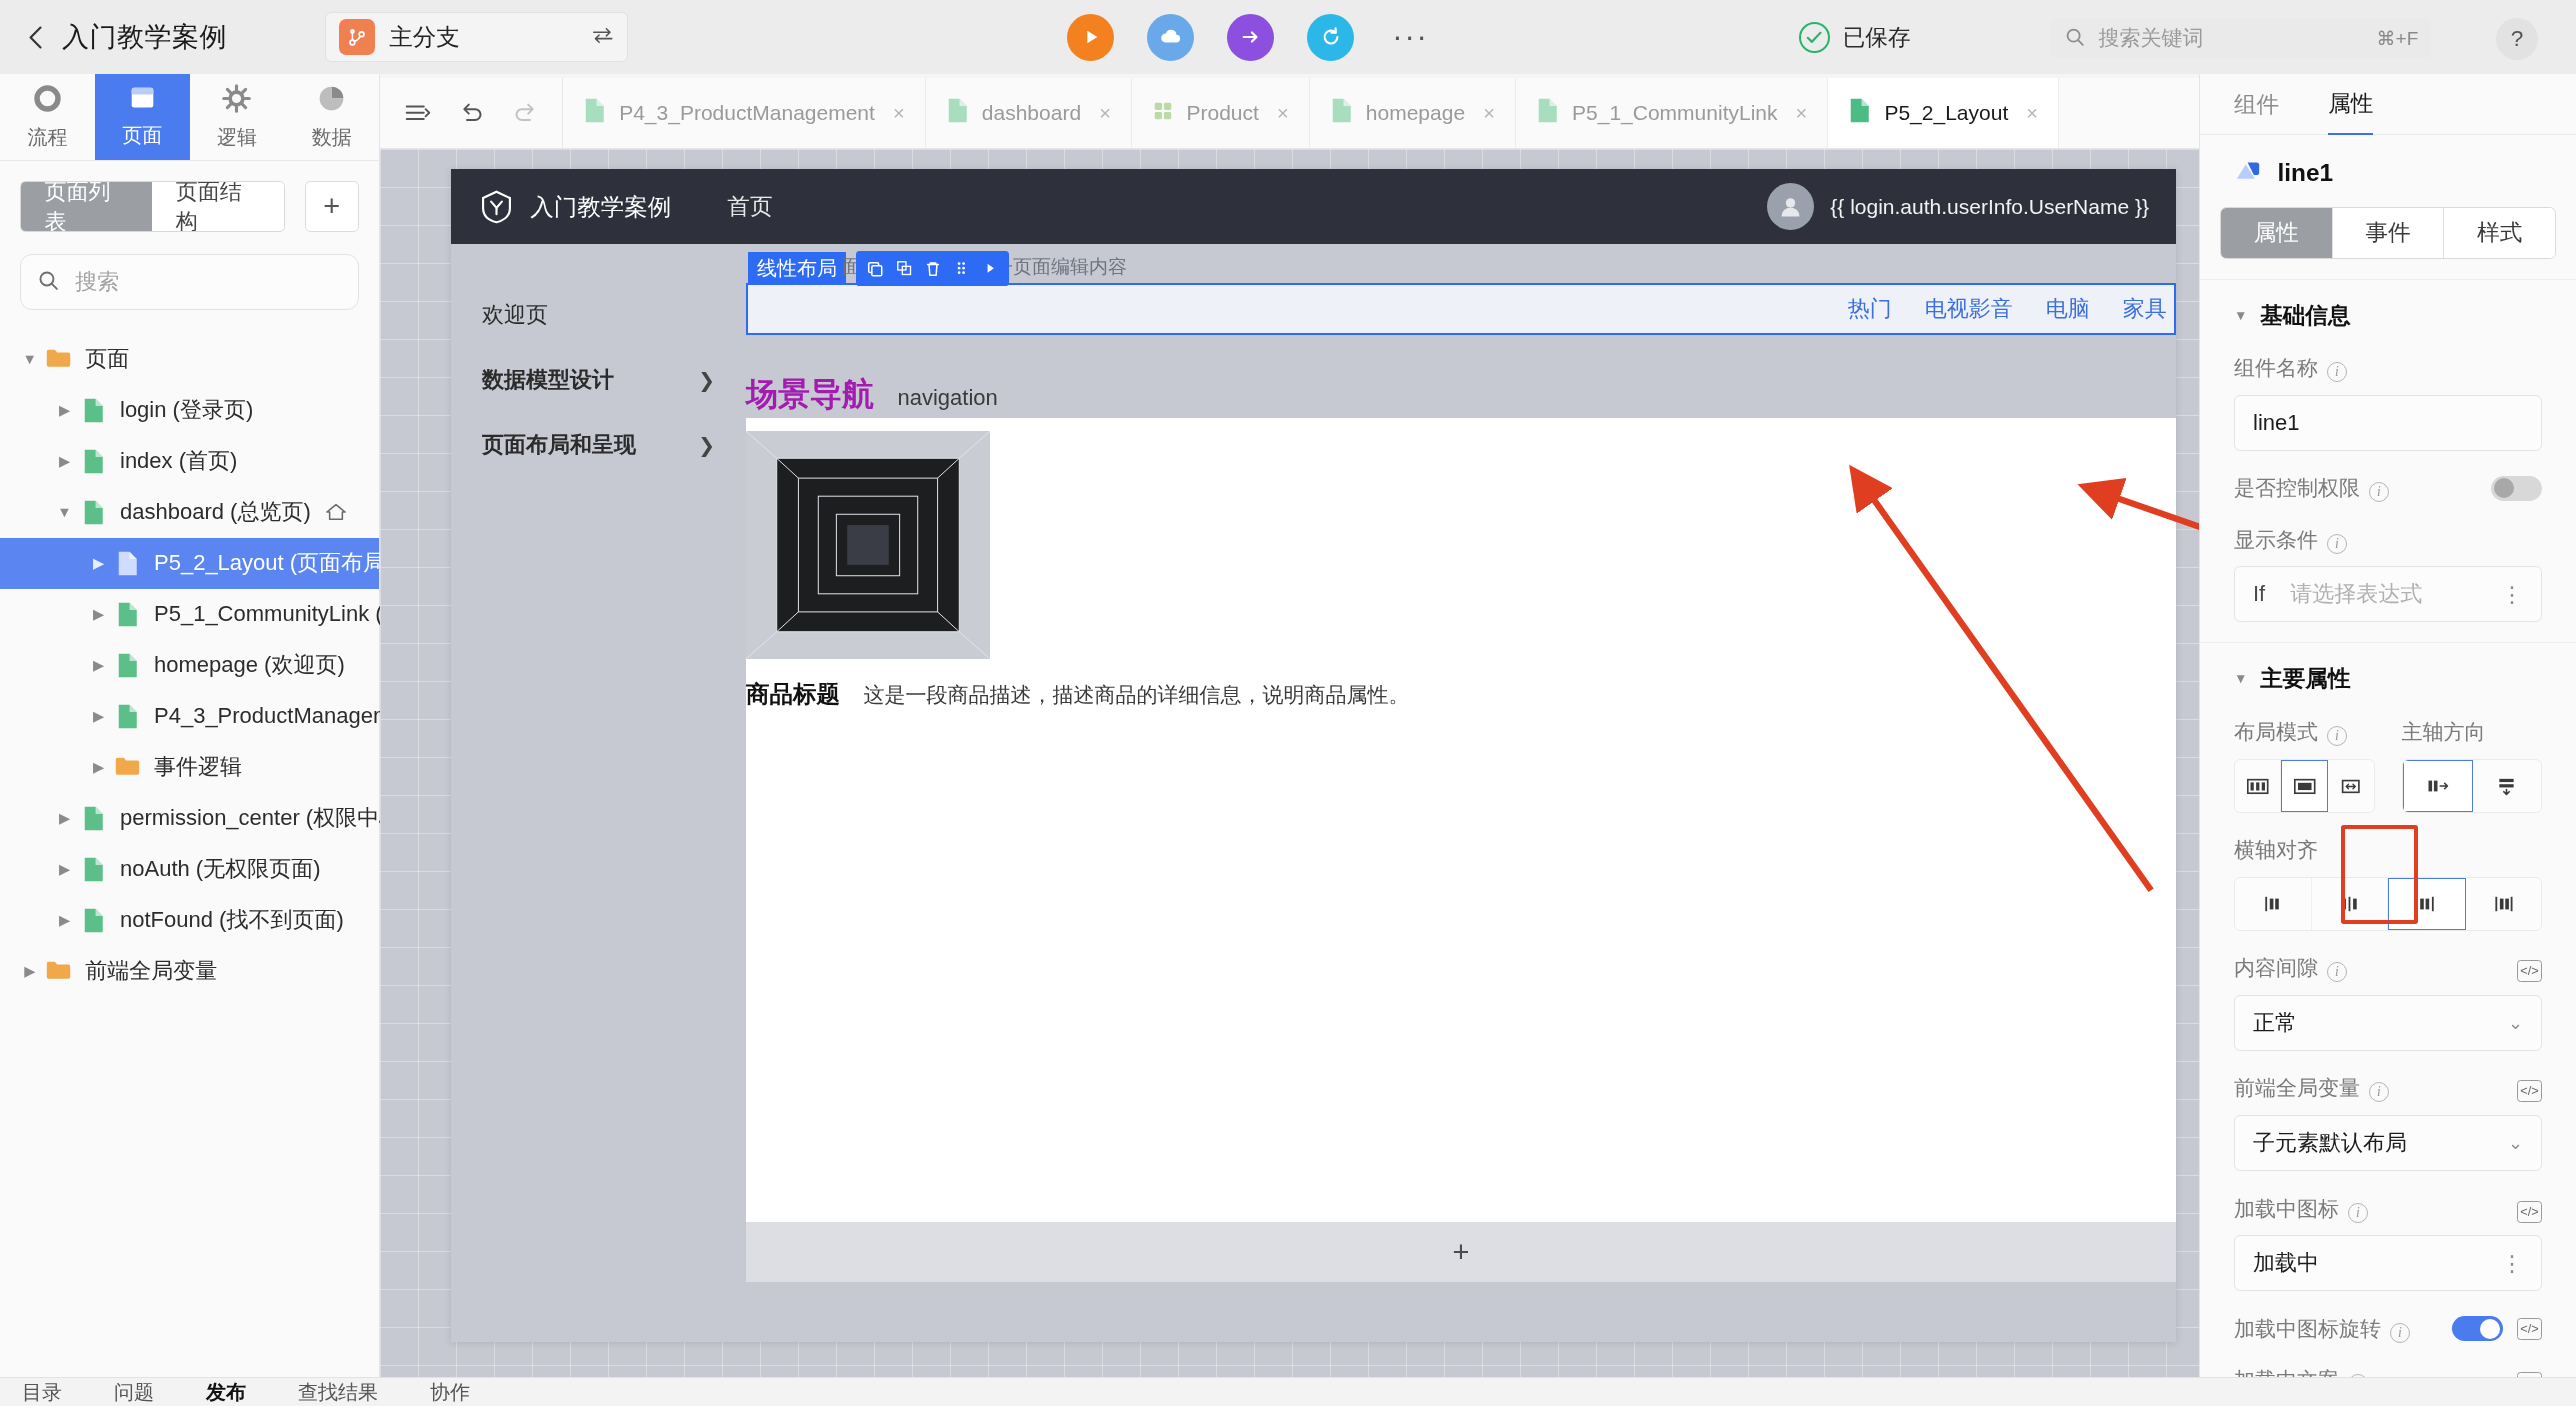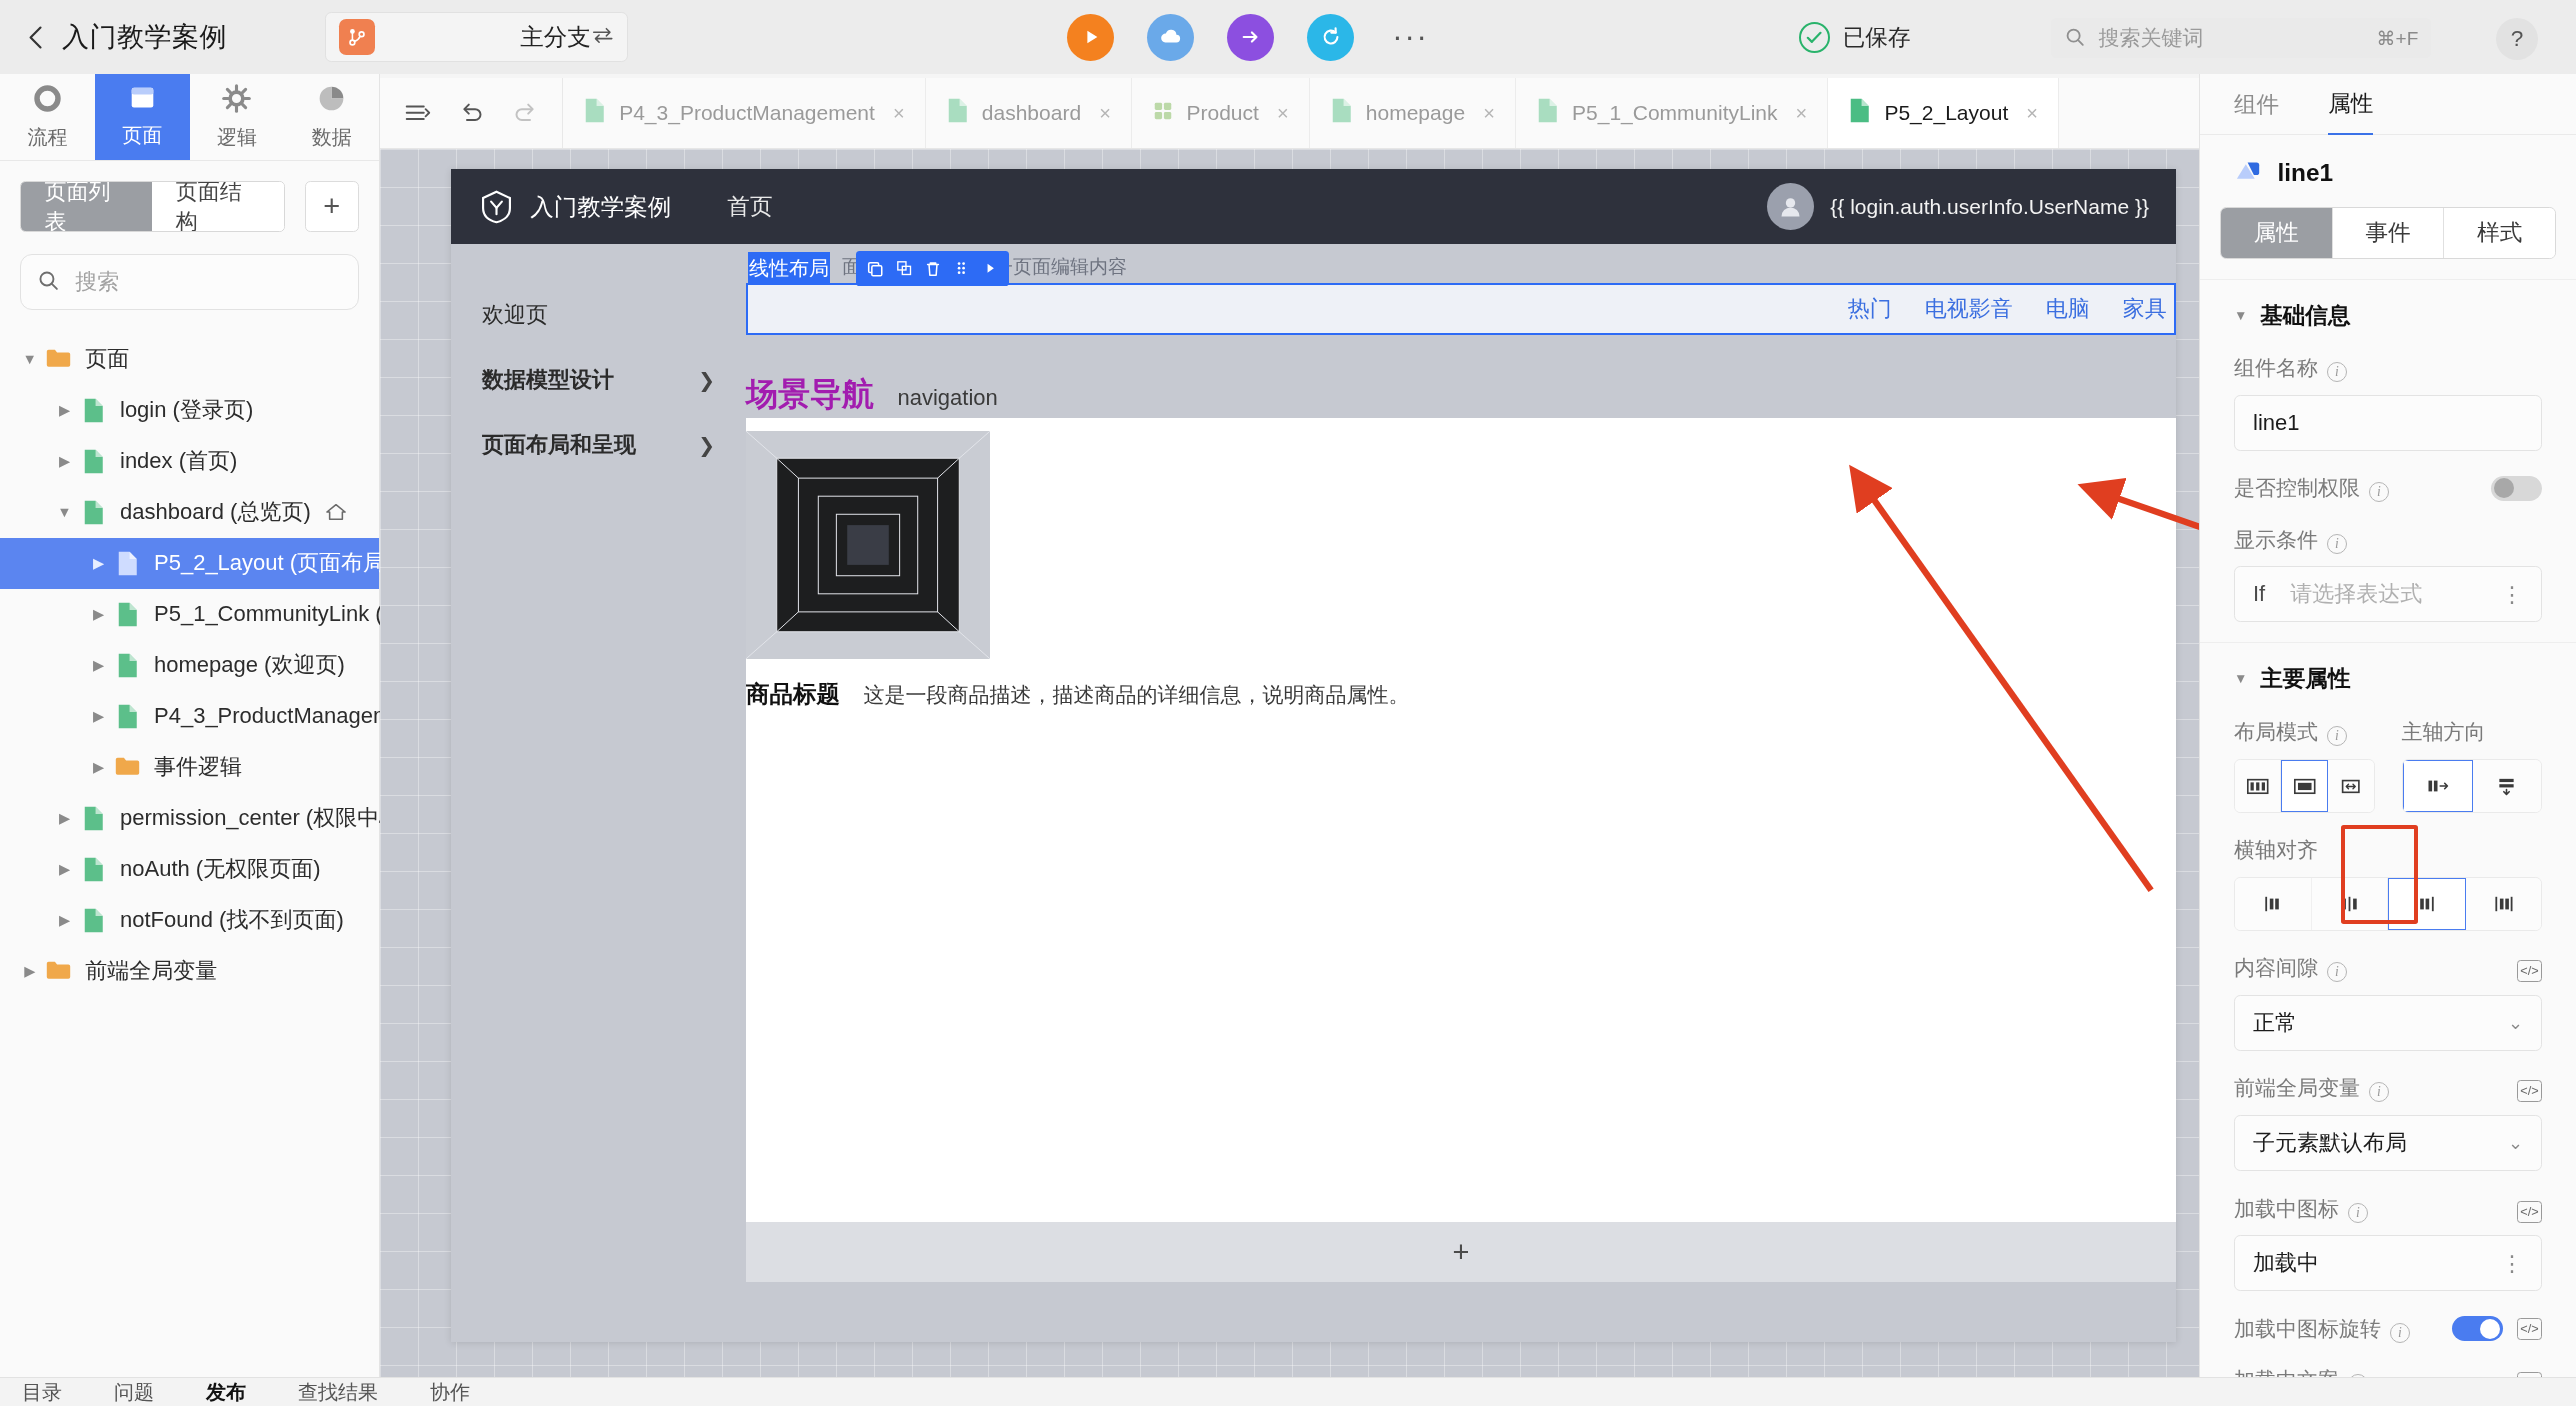--- a/index.html
+++ b/index.html
@@ -20,21 +20,21 @@
     margin-left: 20px; width: 31px; height: 31px;
     display: flex; align-items: center; justify-content: center;
     color: #333; font-size: 25px; cursor: pointer;
   }
   .app-title {
     margin-left: 11px; font-size: 27px; color: #1a1a1a; letter-spacing: 0.5px;
   }
   .branch-box {
     margin-left: 98px; width: 303px; height: 50px;
     background: #f4f4f4; border: 0.9px solid #e1e1e1; border-radius: 6.3px;
-    display: flex; align-items: center; padding: 0 12.7px; cursor: pointer; text-align: right;
+    display: flex; align-items: center; padding: 0 12.7px; cursor: pointer;
   }
   .branch-icon {
     width: 36px; height: 36px; border-radius: 7.2px; background: #f08050;
     display: flex; align-items: center; justify-content: center; flex: 0 0 auto;
   }
   .branch-name { margin-left: 14.5px; font-size: 23.5px; color: #222; flex: 1; }
   .branch-swap { color: #555; font-size: 20px; }
 
   .center-actions {
     position: absolute; left: 1067px; top: 0; height: 74px;
@@ -192,21 +192,21 @@
   .sel-box {
     position: absolute; left: 0; top: 39px; right: 0;
     border: 2.7px solid #2d6bf5; background: #eef1f7; height: 52px;
     display: flex; align-items: center; justify-content: flex-end;
     padding-right: 7.2px; gap: 33px;
   }
   .sel-link { color: #3b6fe0; font-size: 22px; cursor: pointer; }
   .sel-tag {
     position: absolute; left: 0; top: -33px; height: 33px;
     background: #2d6bf5; color: #fff; font-size: 20px;
-    display: flex; align-items: center; padding: 0 1px; white-space: nowrap;
+    display: flex; align-items: center; padding: 0 9px; white-space: nowrap;
   }
   .ghost-text {
     position: absolute; left: 94px; top: -31px; font-size: 19px;
     color: #6e7380; white-space: nowrap;
   }
   .sel-toolbar {
     position: absolute; left: 108px; top: -34px; height: 35px;
     background: #2d6bf5; border-radius: 3.6px; display: flex; align-items: center;
     gap: 5.4px; padding: 0 7.2px; color: #fff;
   }

